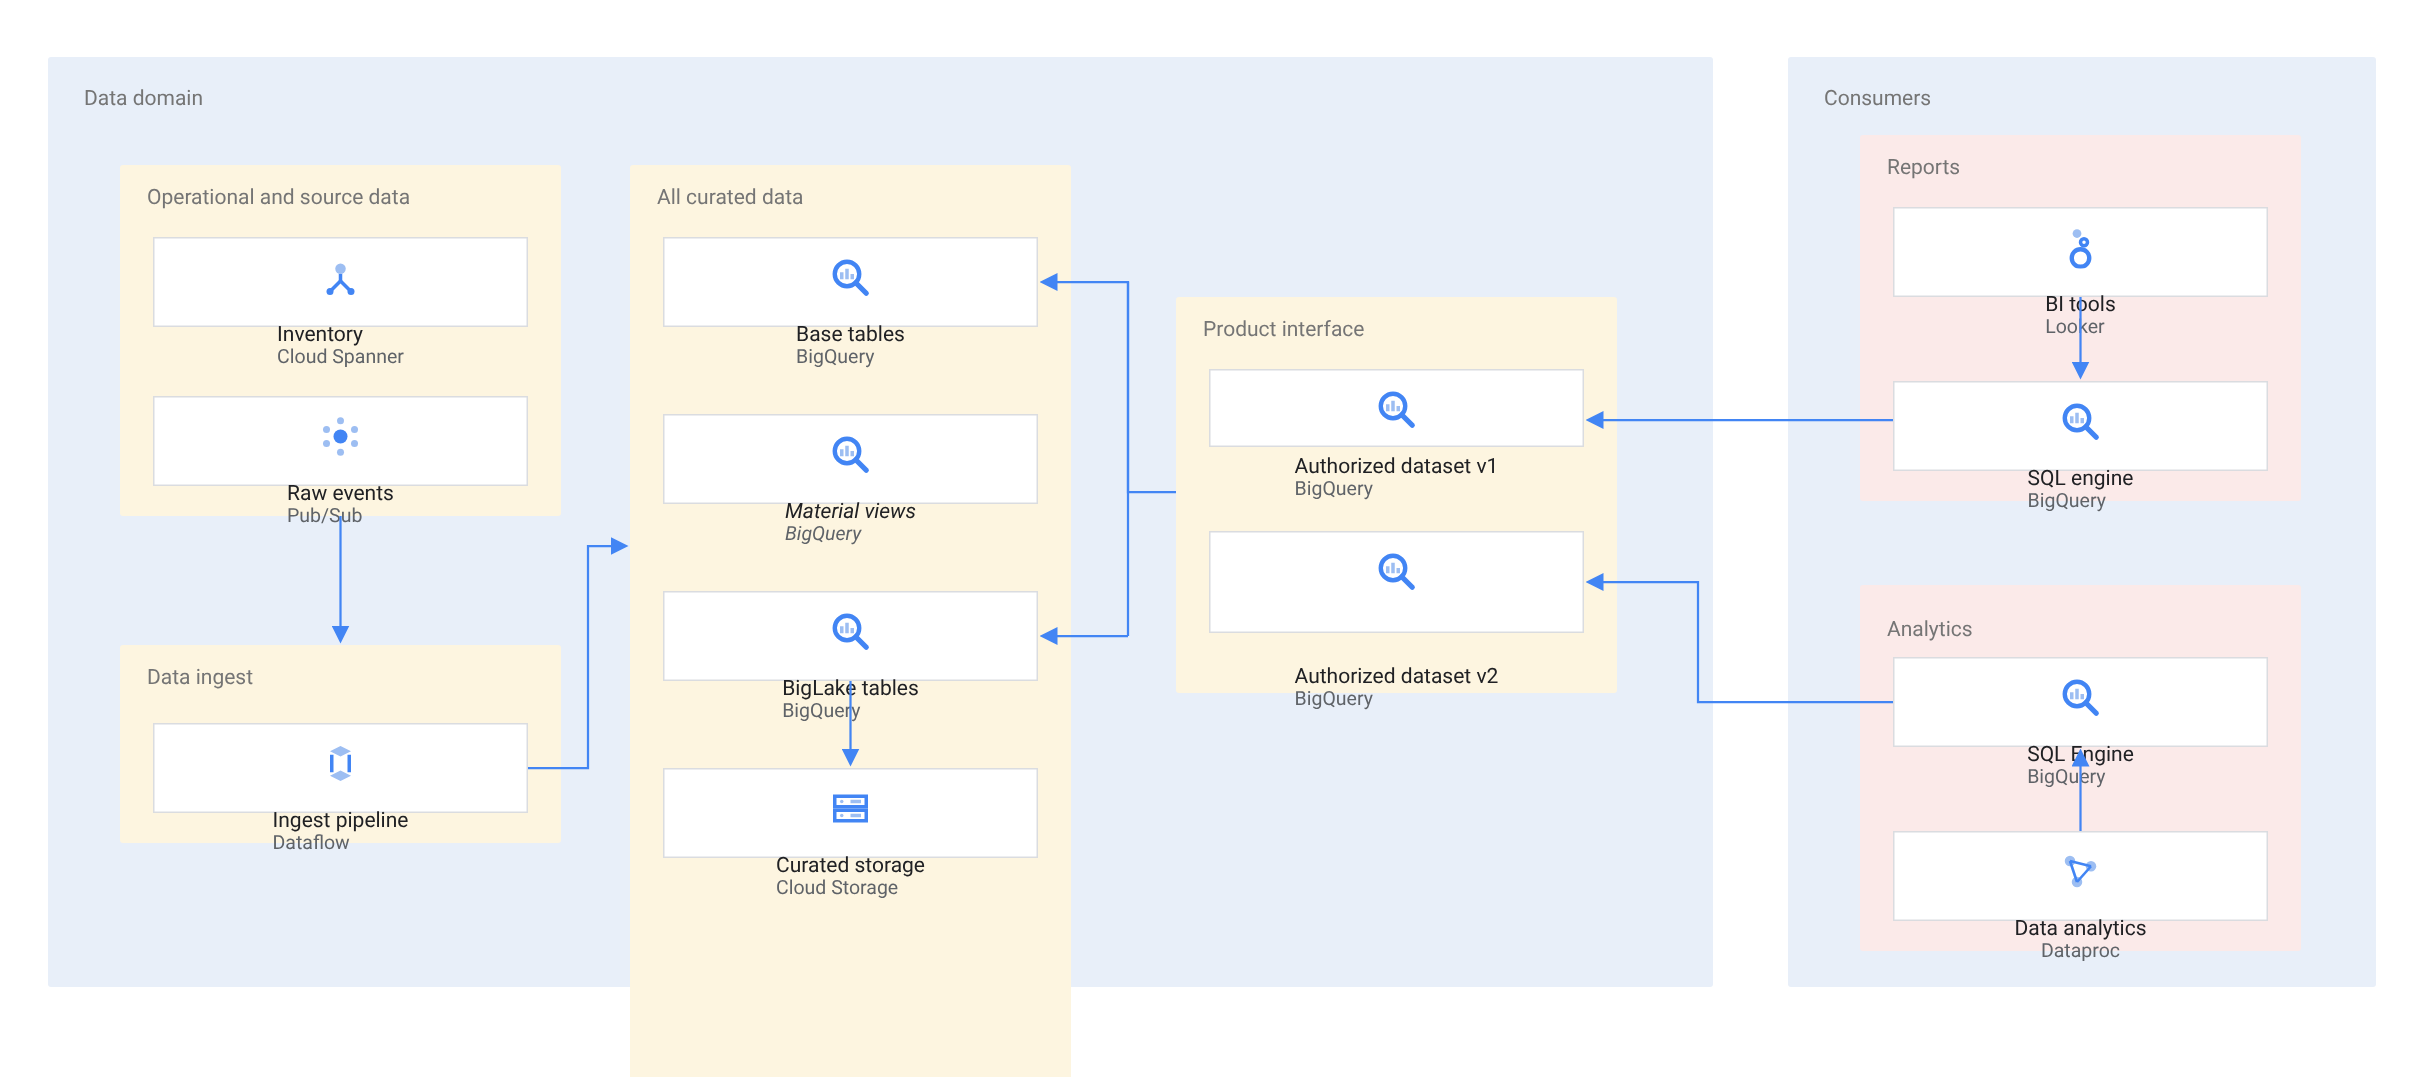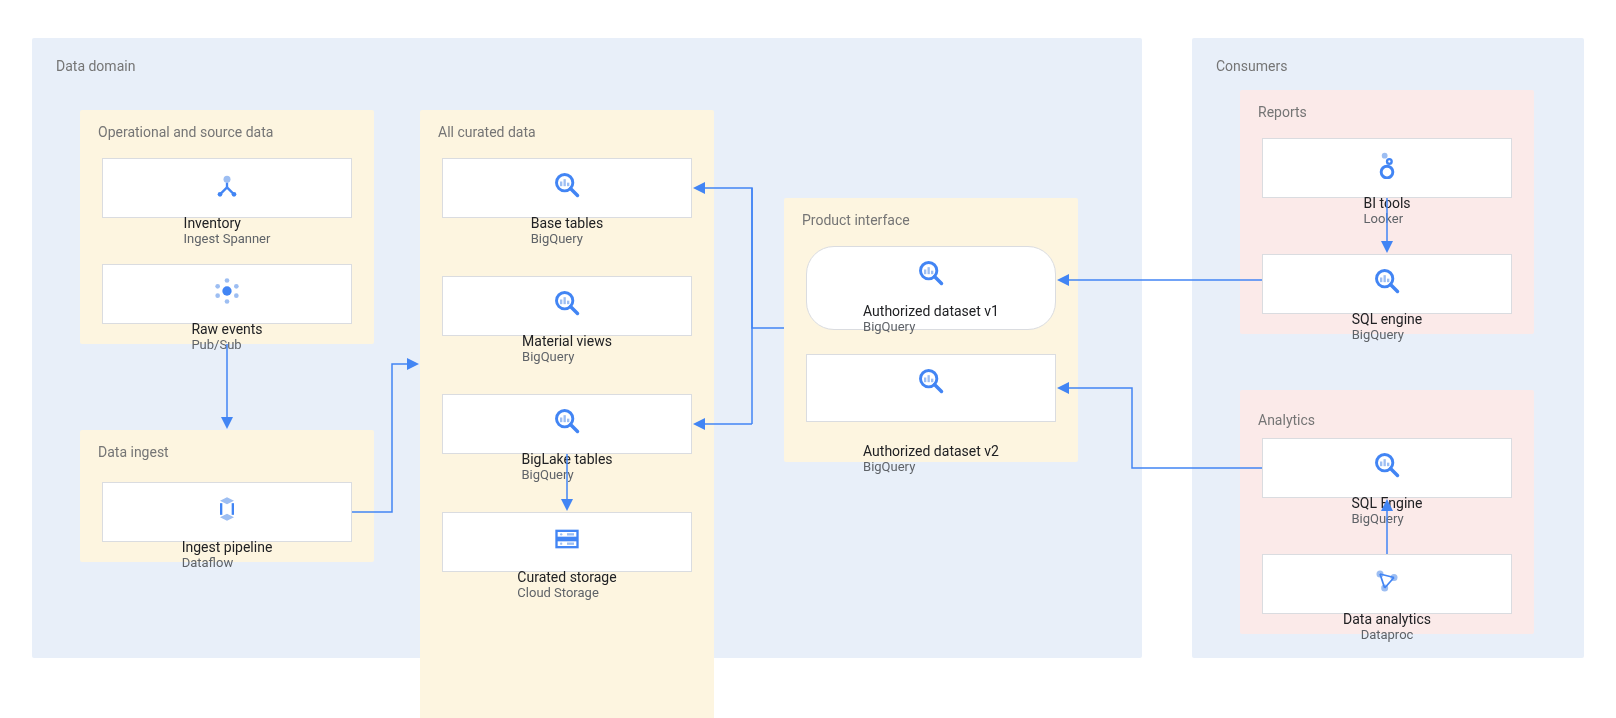--- a/index.html
+++ b/index.html
@@ -100,21 +100,21 @@
           <line x1="12" y1="10" x2="12" y2="14" stroke="#4285f4"></line>
           <line x1="12" y1="14" x2="6" y2="20"></line>
           <line x1="12" y1="14" x2="18" y2="20"></line>
           <circle cx="6" cy="20" r="2" fill="#4285f4" stroke="none"></circle>
           <circle cx="18" cy="20" r="2" fill="#4285f4" stroke="none"></circle>
         </g>
       </svg>
     </div>
     <div class="texts">
       <span class="title">Inventory</span>
-      <span class="subtitle">Ingest Spanner</span>
+      <span class="subtitle">Cloud Spanner</span>
     </div>
   </div>
 
   <div class="card" style="left:70px; top:226px; width:250px; height:60px;">
     <div class="icon-wrap">
       <svg viewBox="0 0 24 24" width="28" height="28">
         <circle cx="12" cy="12" r="4" fill="#4285f4"></circle>
         <circle cx="12" cy="3" r="2" fill="#9dbef2"></circle>
         <circle cx="20" cy="8" r="2" fill="#9dbef2"></circle>
         <circle cx="20" cy="16" r="2" fill="#9dbef2"></circle>
@@ -153,21 +153,21 @@
         <rect x="9" y="7" width="2" height="6" fill="#9dbef2"></rect>
         <rect x="12" y="10" width="2" height="3" fill="#9dbef2"></rect>
       </svg>
     </div>
     <div class="texts">
       <span class="title">Base tables</span>
       <span class="subtitle">BigQuery</span>
     </div>
   </div>
 
-  <div class="card" style="left:410px; top:238px; width:250px; height:60px;">
+  <div class="card" style="left:410px; top:238px; width:250px; height:60px;font-style:italic;">
     <div class="icon-wrap">
       <svg viewBox="0 0 24 24" width="28" height="28">
         <circle cx="10" cy="10" r="7" fill="none" stroke="#4285f4" stroke-width="2.5"></circle>
         <line x1="15" y1="15" x2="21" y2="21" stroke="#4285f4" stroke-width="3" stroke-linecap="round"></line>
         <rect x="6" y="9" width="2" height="4" fill="#9dbef2"></rect>
         <rect x="9" y="7" width="2" height="6" fill="#9dbef2"></rect>
         <rect x="12" y="10" width="2" height="3" fill="#9dbef2"></rect>
       </svg>
     </div>
     <div class="texts">
@@ -202,21 +202,21 @@
         <line x1="12" y1="8" x2="18" y2="8" stroke="#9dbef2" stroke-width="2"></line>
         <line x1="12" y1="16" x2="18" y2="16" stroke="#9dbef2" stroke-width="2"></line>
       </svg>
     </div>
     <div class="texts">
       <span class="title">Curated storage</span>
       <span class="subtitle">Cloud Storage</span>
     </div>
   </div>
 
-  <div class="card" style="left:774px; top:208px; width:250px; height:84px;border-radius:28px;">
+  <div class="card" style="left:774px; top:208px; width:250px; height:52px;">
     <div class="icon-wrap">
       <svg viewBox="0 0 24 24" width="28" height="28">
         <circle cx="10" cy="10" r="7" fill="none" stroke="#4285f4" stroke-width="2.5"></circle>
         <line x1="15" y1="15" x2="21" y2="21" stroke="#4285f4" stroke-width="3" stroke-linecap="round"></line>
         <rect x="6" y="9" width="2" height="4" fill="#9dbef2"></rect>
         <rect x="9" y="7" width="2" height="6" fill="#9dbef2"></rect>
         <rect x="12" y="10" width="2" height="3" fill="#9dbef2"></rect>
       </svg>
     </div>
     <div class="texts">

